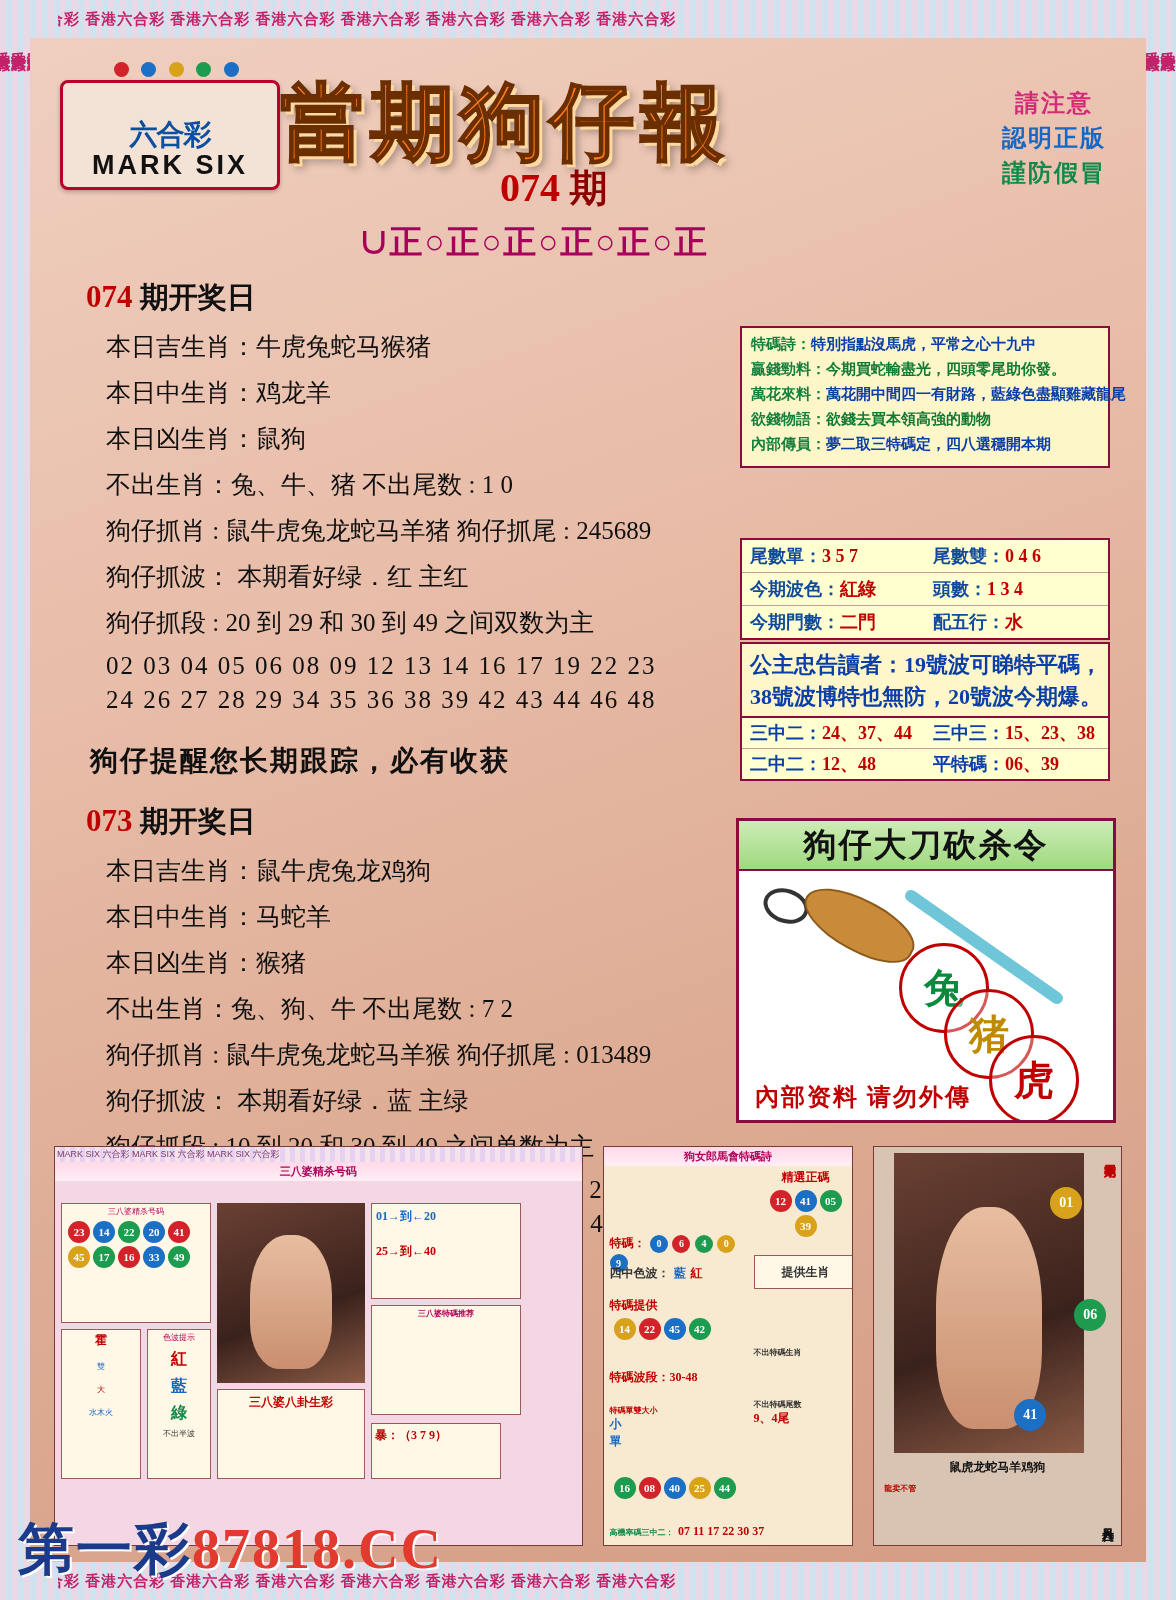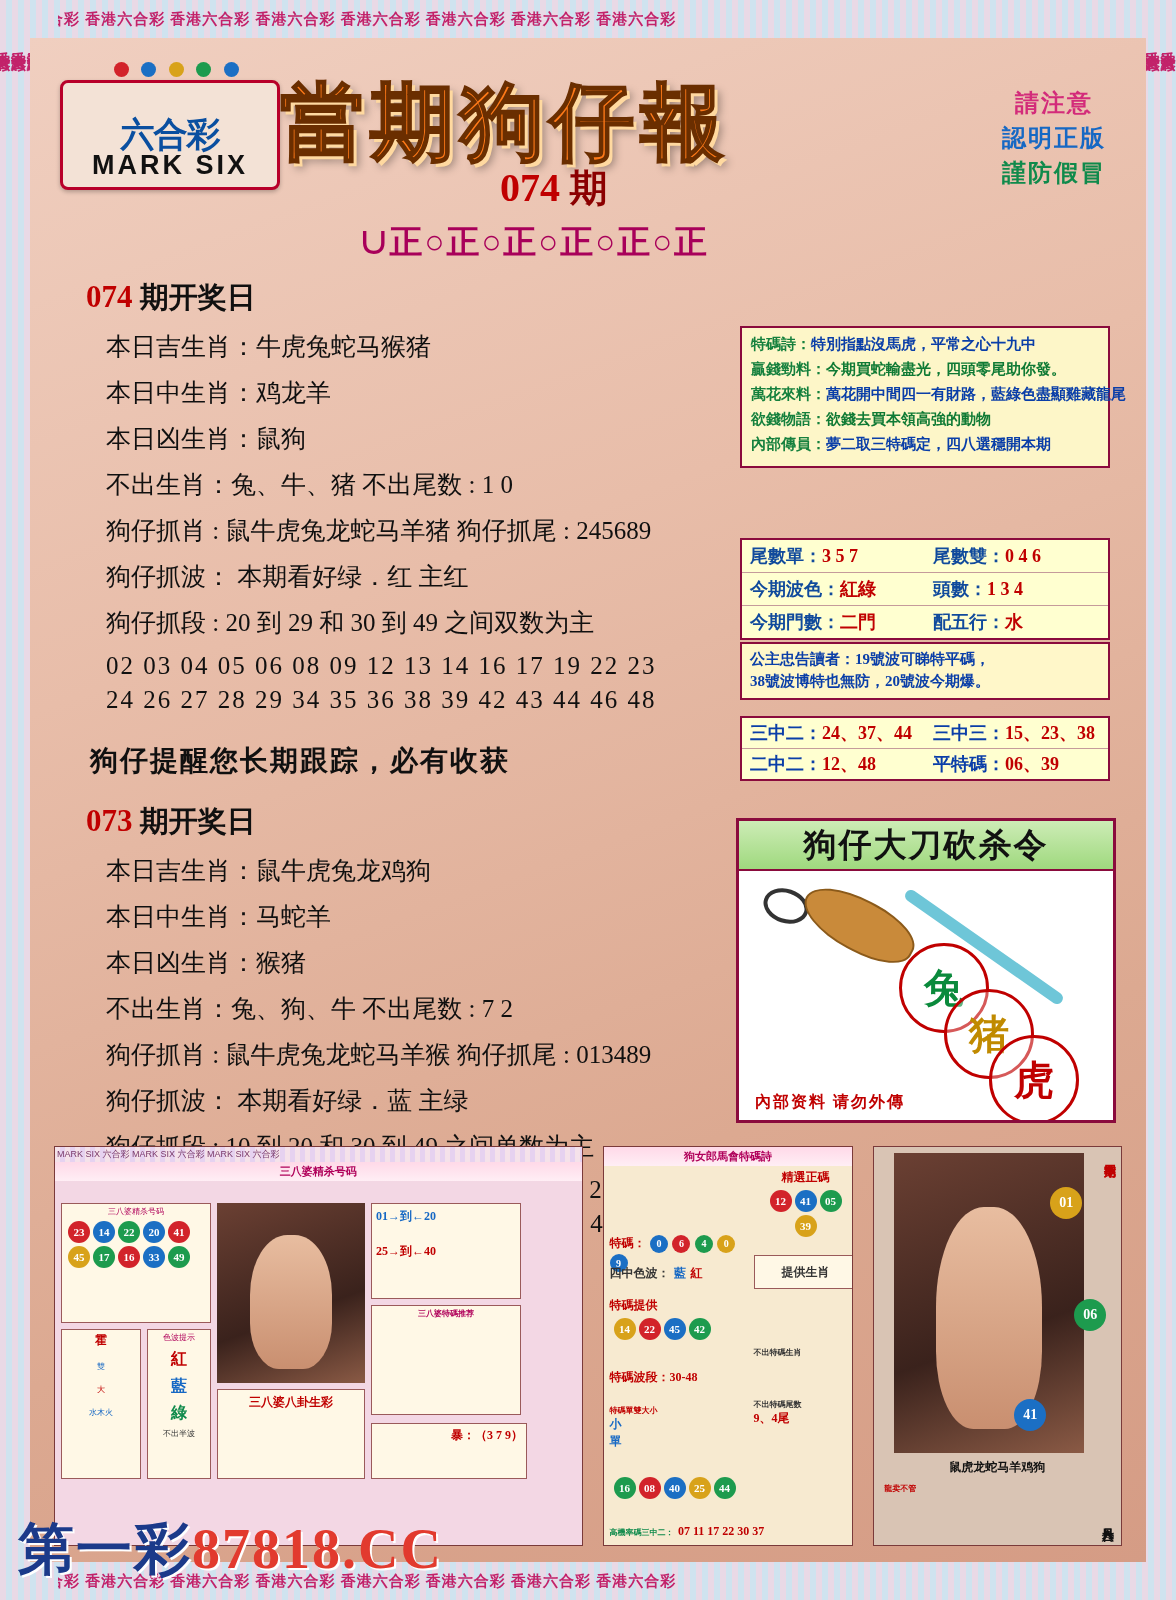--- a/index.html
+++ b/index.html
@@ -47,21 +47,21 @@
   }
 
   
   .header { position:relative; height:200px; }
   .logo {
     position:absolute; left:30px; top:42px; width:220px; height:110px;
     background: #f3e2d6; border:3px solid #b8002a; border-radius:8px;
     display:flex; align-items:center; justify-content:center;
     box-shadow: 0 2px 4px rgba(0,0,0,.25);
   }
-  .logo-cn { font-size:34px; font-weight:bold; color:#0a4fa0; letter-spacing:-1px;}
+  .logo-cn { font-size:28px; font-weight:bold; color:#0a4fa0; letter-spacing:-1px;}
   .logo-sub {
     position:absolute; left:30px; top:112px; width:220px; text-align:center;
     font-size:27px; font-weight:bold; color:#111; letter-spacing:3px;
   }
   .logo-dots { position:absolute; left:80px; top:24px; }
   .dot { display:inline-block; width:15px; height:15px; border-radius:50%; margin:0 4px;}
   .title-main {
     position:absolute; left:250px; top:28px;
     font-size:84px; font-weight:bold;
     font-family:"Liberation Serif", serif;
@@ -130,21 +130,21 @@
   .stat-row:last-child { border-bottom:none; }
   .stat-cell { flex:1; padding:4px 8px; white-space:nowrap; }
   .stat-cell .lbl { color:#104a9c; }
   .stat-cell .val { color:#c00000; }
 
   .warn-box {
     position:absolute; left:710px; top:604px; width:370px;
     border:2px solid #8a0b3d; background:#fff7c9; padding:5px 8px;
   }
   .warn-box div {
-    font-size:15px; font-weight:bold; color:#0a3ea8; white-space:nowrap;
+    font-size:22px; font-weight:bold; color:#0a3ea8; white-space:nowrap;
     font-family:"Liberation Serif", serif; line-height:1.45;
   }
 
   .pick-box {
     position:absolute; left:710px; top:678px; width:370px;
     border:2px solid #8a0b3d; background:#ffffd0;
   }
   .pick-row { display:flex; border-bottom:1px solid #c59b9b; }
   .pick-row:last-child { border-bottom:none; }
   .pick-cell {
@@ -189,21 +189,21 @@
     display:flex; align-items:center; justify-content:center;
     font-size:40px; font-weight:bold;
     font-family:"Liberation Serif", serif;
     background:rgba(255,255,255,.35);
   }
   .kc1 { left:160px; top:72px; color:#0a8a3c; }
   .kc2 { left:205px; top:118px; color:#c08a00; }
   .kc3 { left:250px; top:164px; color:#c00000; }
   .knife-foot {
     position:absolute; left:16px; bottom:8px;
-    font-size:16px; font-weight:bold; color:#c00000;
+    font-size:24px; font-weight:bold; color:#c00000;
     font-family:"Liberation Serif", serif; letter-spacing:2px;
   }
 
   
   .thumbs {
     position:absolute; left:24px; bottom:16px; width:1068px; height:400px;
     display:flex; gap:20px;
   }
   .thumb { border:1px solid #7a3a3a; overflow:hidden; position:relative; }
   .t1 { width:544px; background:#f3d7e4; }
@@ -452,21 +452,21 @@
       </div>
 
       <div class="blk boxy" style="left:92px; top:182px; width:64px; height:150px; padding:2px;">
         <div class="xsm" style="text-align:center;color:#b0005a;">色波提示</div>
         <div style="text-align:center;color:#c00000;font-weight:bold;font-size:16px;margin-top:6px;">紅</div>
         <div style="text-align:center;color:#1668c4;font-weight:bold;font-size:16px;margin-top:6px;">藍</div>
         <div style="text-align:center;color:#0f8a4b;font-weight:bold;font-size:16px;margin-top:6px;">綠</div>
         <div class="xsm" style="text-align:center;color:#333;margin-top:4px;">不出半波</div>
       </div>
 
-      <div class="blk boxy" style="left:316px; top:276px; width:156px; height:56px; padding:3px;text-align:right;">
+      <div class="blk boxy" style="left:316px; top:276px; width:130px; height:56px; padding:3px;">
         <div class="sm" style="color:#c00000;font-weight:bold;">暴：（3 7 9）</div>
       </div>
     </div>
 
     <div class="thumb t2">
       <div class="mini-title">狗女郎馬會特碼詩</div>
       <div class="blk" style="left:150px; top:22px; width:104px;">
         <div class="sm" style="color:#c00000;font-weight:bold;text-align:center;">精選正碼</div>
         <div class="balls" style="justify-content:center;">
           <span class="ball red">12</span>

